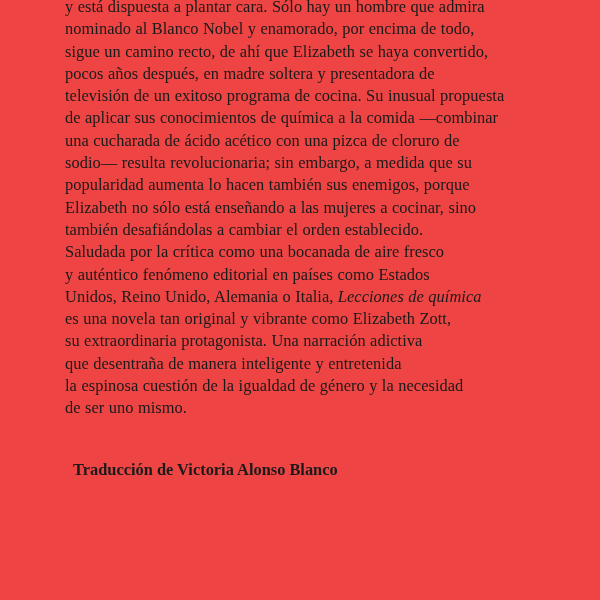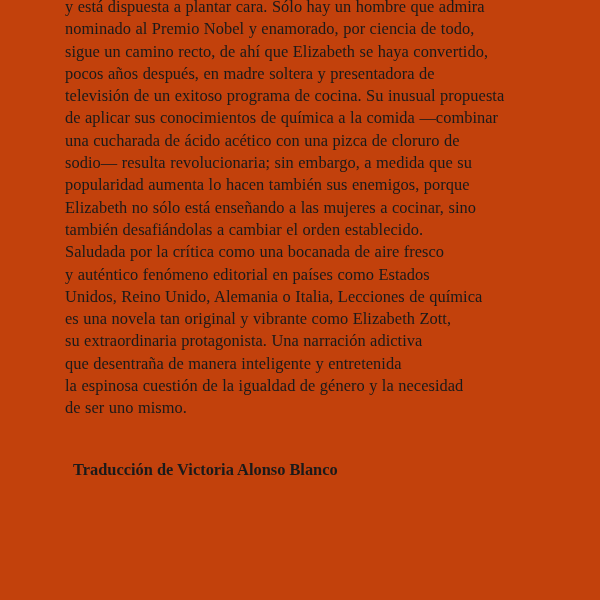--- a/index.html
+++ b/index.html
@@ -12,21 +12,21 @@
     width: 600px;
     height: 600px;
     overflow: hidden;
     font-family: "Liberation Serif", "DejaVu Serif", serif;
     color: #1a1a1a;
   }
   .page {
     position: relative;
     width: 600px;
     height: 600px;
-    background: #c2410c;
+    background: #ef4444;
     box-sizing: border-box;
     padding-left: 40px;
   }
   .text-column {
     position: absolute;
     left: 65px;
     top: -4px;
     width: 478px;
   }
   .para {
@@ -39,40 +39,41 @@
     margin: 0;
     -webkit-font-smoothing: antialiased;
   }
   .para + .para {
   }
   .para .ln {
     display: block;
     white-space: pre;
   }
   .title-italic {
+    font-style: italic;
   }
   .credit {
     font-size: 16.4px;
     line-height: 22.3px;
     font-weight: bold;
     color: #1a1a1a;
     margin: 8px;
     margin-top: 39px;
     white-space: pre;
   }
 </style>
 </head>
 <body>
 
 <div class="page">
   <div class="text-column">
 
     <p class="para">
       <span class="ln">y está dispuesta a plantar cara. Sólo hay un hombre que admira</span>
-      <span class="ln">nominado al Premio Nobel y enamorado, por ciencia de todo,</span>
+      <span class="ln">nominado al Blanco Nobel y enamorado, por encima de todo,</span>
       <span class="ln">sigue un camino recto, de ahí que Elizabeth se haya convertido,</span>
       <span class="ln">pocos años después, en madre soltera y presentadora de</span>
       <span class="ln">televisión de un exitoso programa de cocina. Su inusual propuesta</span>
       <span class="ln">de aplicar sus conocimientos de química a la comida —combinar</span>
       <span class="ln">una cucharada de ácido acético con una pizca de cloruro de</span>
       <span class="ln">sodio— resulta revolucionaria; sin embargo, a medida que su</span>
       <span class="ln">popularidad aumenta lo hacen también sus enemigos, porque</span>
       <span class="ln">Elizabeth no sólo está enseñando a las mujeres a cocinar, sino</span>
       <span class="ln">también desafiándolas a cambiar el orden establecido.</span>
     </p>

